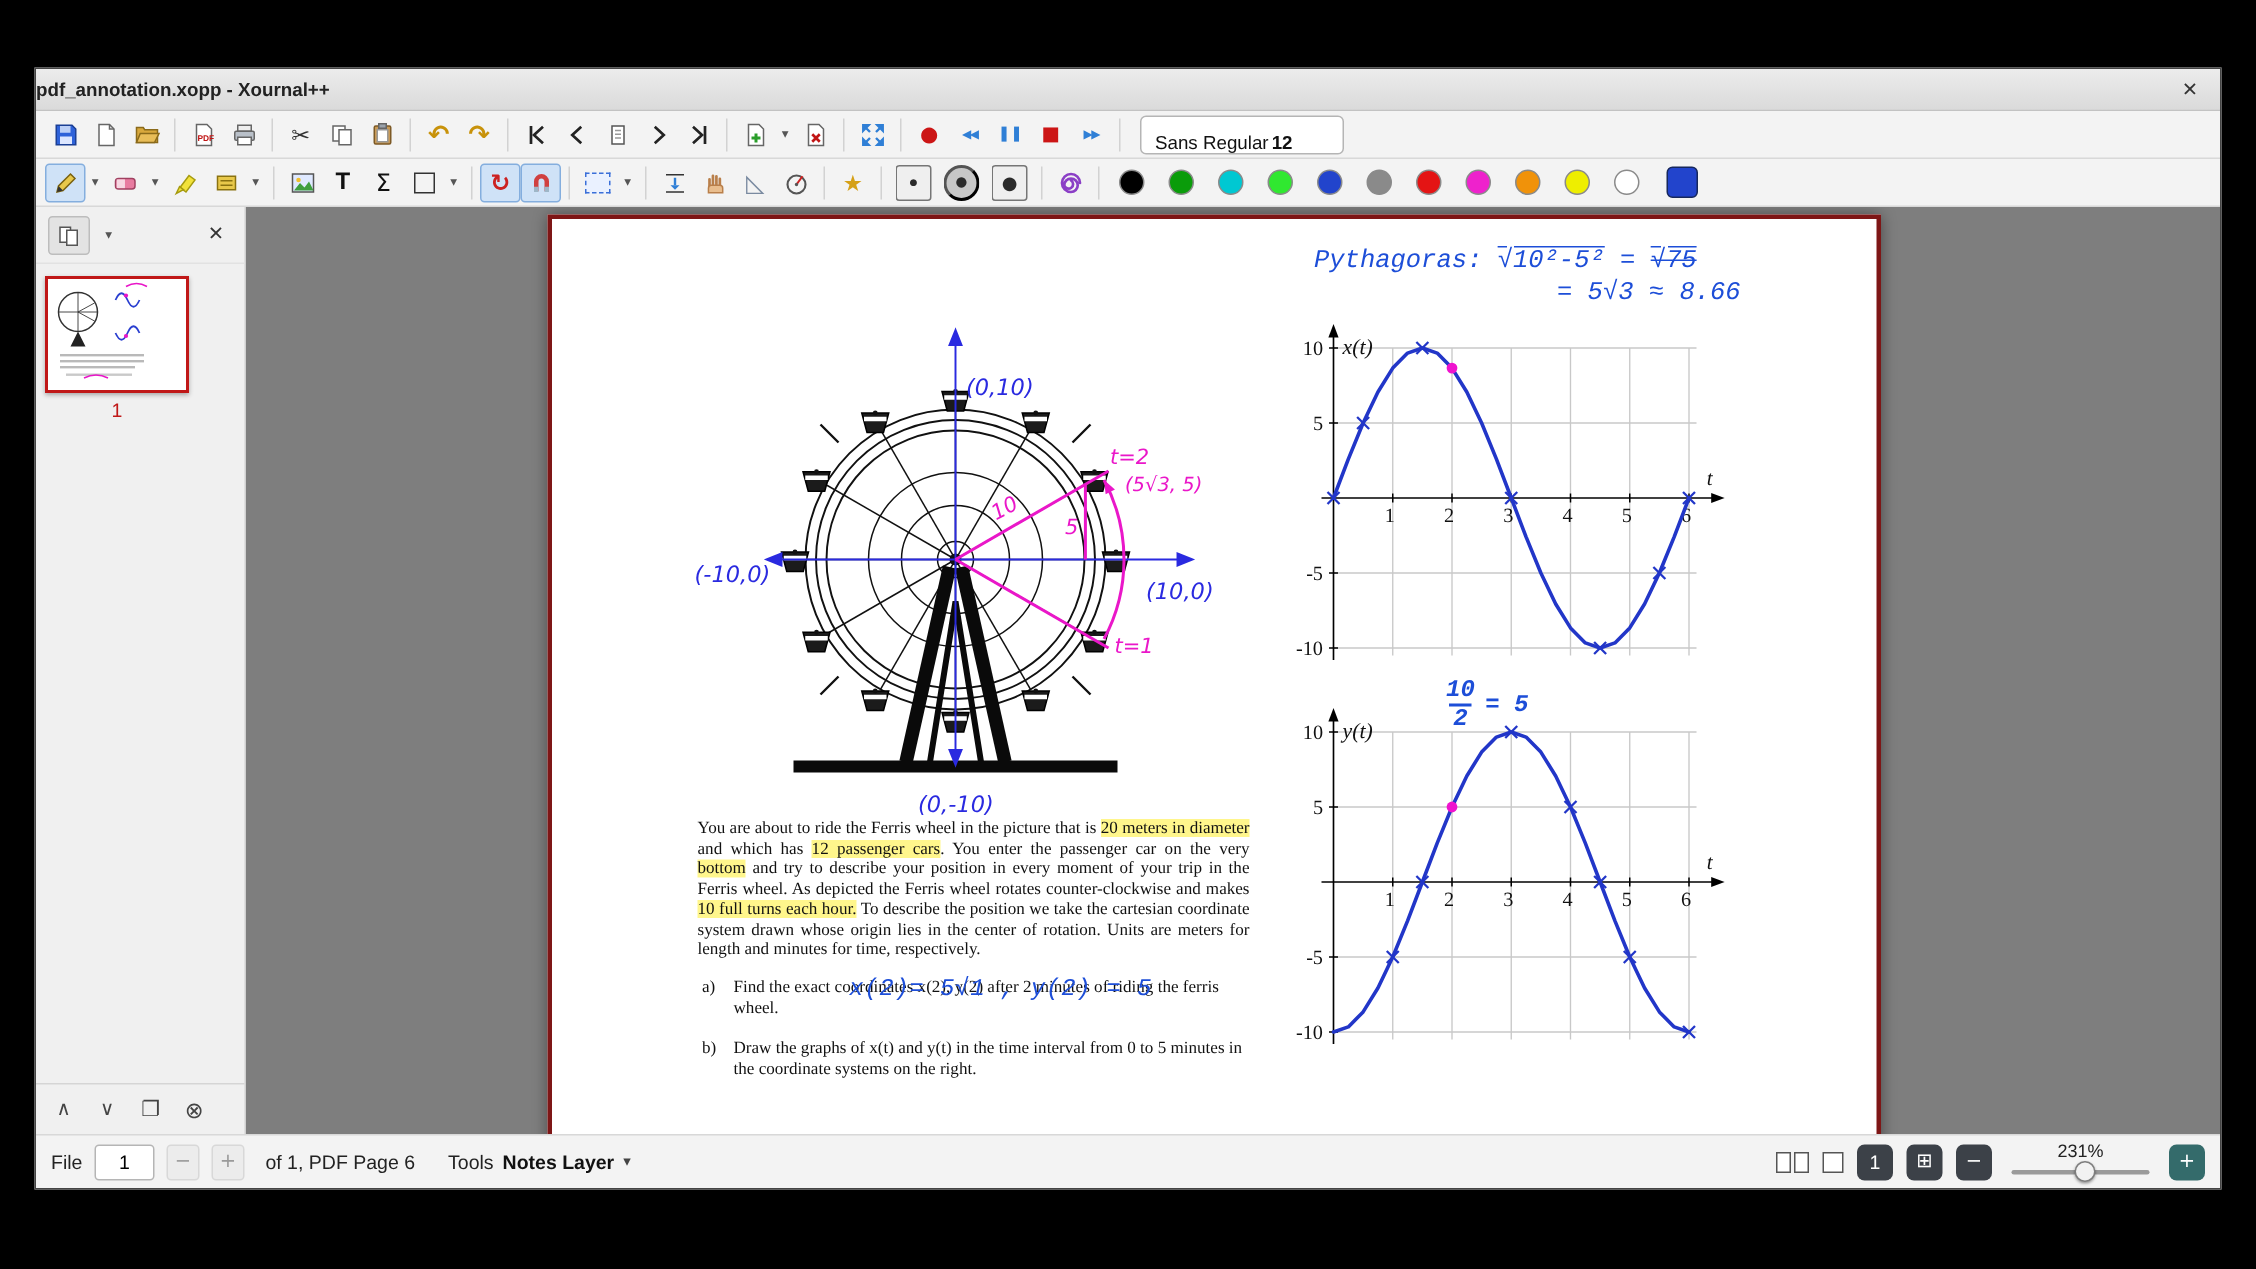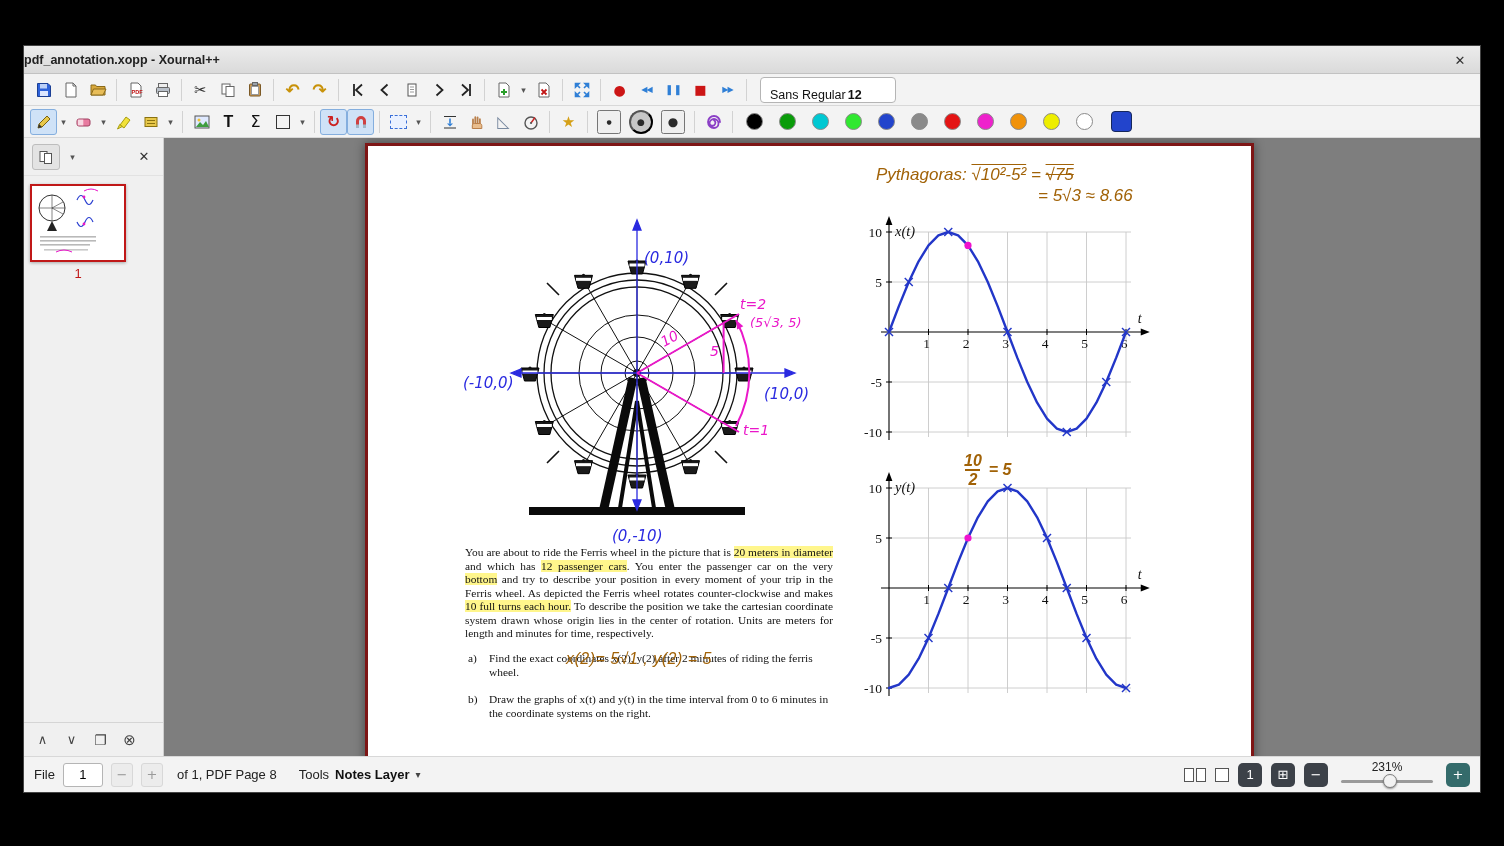--- a/index.html
+++ b/index.html
@@ -52,21 +52,21 @@
   .badge{width:24px;height:24px;background:#3c4148;color:#fff;border-radius:5px;display:flex;align-items:center;justify-content:center;font-size:13px}
   .badge.teal{background:#346b6b}
   .pgico{display:flex;gap:2px;align-items:center}
   .pgico i{display:block;width:10px;height:14px;border:1.4px solid #555;background:#fff}
   .zoombox{display:flex;flex-direction:column;align-items:center;width:100px}
   .zoomlabel{font-size:12px;color:#222;line-height:13px}
   .slider{position:relative;width:92px;height:14px}
   .slider .track{position:absolute;left:0;right:0;top:6px;height:3px;background:#9a9a9a;border-radius:2px}
   .slider .thumbd{position:absolute;left:42px;top:0;width:14px;height:14px;border-radius:50%;background:#f2f2f2;border:1px solid #7e7e7e;box-shadow:0 1px 2px rgba(0,0,0,.4)}
   
-  .hw{position:absolute;color:#a16207;font-family:Liberation Sans, sans-serif;font-style:italic}
+  .hw{position:absolute;color:#1d4ed8;font-family:Liberation Mono, monospace;font-style:italic}
   .hw-py{left:508px;top:18px;font-size:17px;line-height:21px}
   .hw-py .ind{margin-left:162px}
   .rad{text-decoration:overline}
   .radstrike{text-decoration:overline line-through}
   .hw-frac{left:596px;top:306px;font-size:16px;font-weight:bold;display:flex;align-items:center;gap:7px}
   .frac{display:inline-flex;flex-direction:column;align-items:center;line-height:17px}
   .frac .den{border-top:2px solid currentColor;padding:0 3px}
   .hw-ans{left:198px;top:504px;font-size:16px;letter-spacing:.5px}
   .pdftext{position:absolute;left:97px;top:400px;width:368px;font-family:"Liberation Serif",serif;font-size:11.4px;line-height:1.19;color:#111;text-align:justify}
   .hl{background:rgba(255,236,0,.45)}
@@ -581,36 +581,36 @@
         </div>
 
         <div class="pdftext">
           <div><span>You are about to ride the Ferris wheel in the picture that is </span><span class="hl">20 meters in diameter</span><span> and which has </span><span class="hl">12 passenger cars</span><span>. You enter the passenger car on the very </span><span class="hl">bottom</span><span> and try to describe your position in every moment of your trip in the Ferris wheel. As depicted the Ferris wheel rotates counter-clockwise and makes </span><span class="hl">10 full turns each hour.</span><span> To describe the position we take the cartesian coordinate system drawn whose origin lies in the center of rotation. Units are meters for length and minutes for time, respectively.</span></div>
           <div class="qitem">
             <span class="lbl">a)</span>
             <span>Find the exact coordinates x(2), y(2) after 2 minutes of riding the ferris wheel.</span>
           </div>
           <div class="qitem" style="margin-top:14px">
             <span class="lbl">b)</span>
-            <span>Draw the graphs of x(t) and y(t) in the time interval from 0 to 6 minutes in the coordinate systems on the right.</span>
+            <span>Draw the graphs of x(t) and y(t) in the time interval from 0 to 5 minutes in the coordinate systems on the right.</span>
           </div>
         </div>
 
         <div class="hw hw-ans">x(2)= 5√1 , y(2) = 5</div>
 
       </div>
     </div>
   </div>
 
   <div class="statusbar">
     <span class="lab">File</span>
     <input class="pageinput" value="1" style="">
     <span class="stepper glyph">−</span>
     <span class="stepper glyph">+</span>
-    <span class="lab" style="margin-left:6px">of 1, PDF Page 8</span>
+    <span class="lab" style="margin-left:6px">of 1, PDF Page 6</span>
     <div class="layerbox">
       <span class="lab">Tools</span>
       <span class="layername">Notes Layer</span>
       <span class="glyph" style="font-size:10px;color:#444">▾</span>
     </div>
     <div class="sb-right">
       <span class="pgico">
           <i></i>
           <i></i>
         </span>

